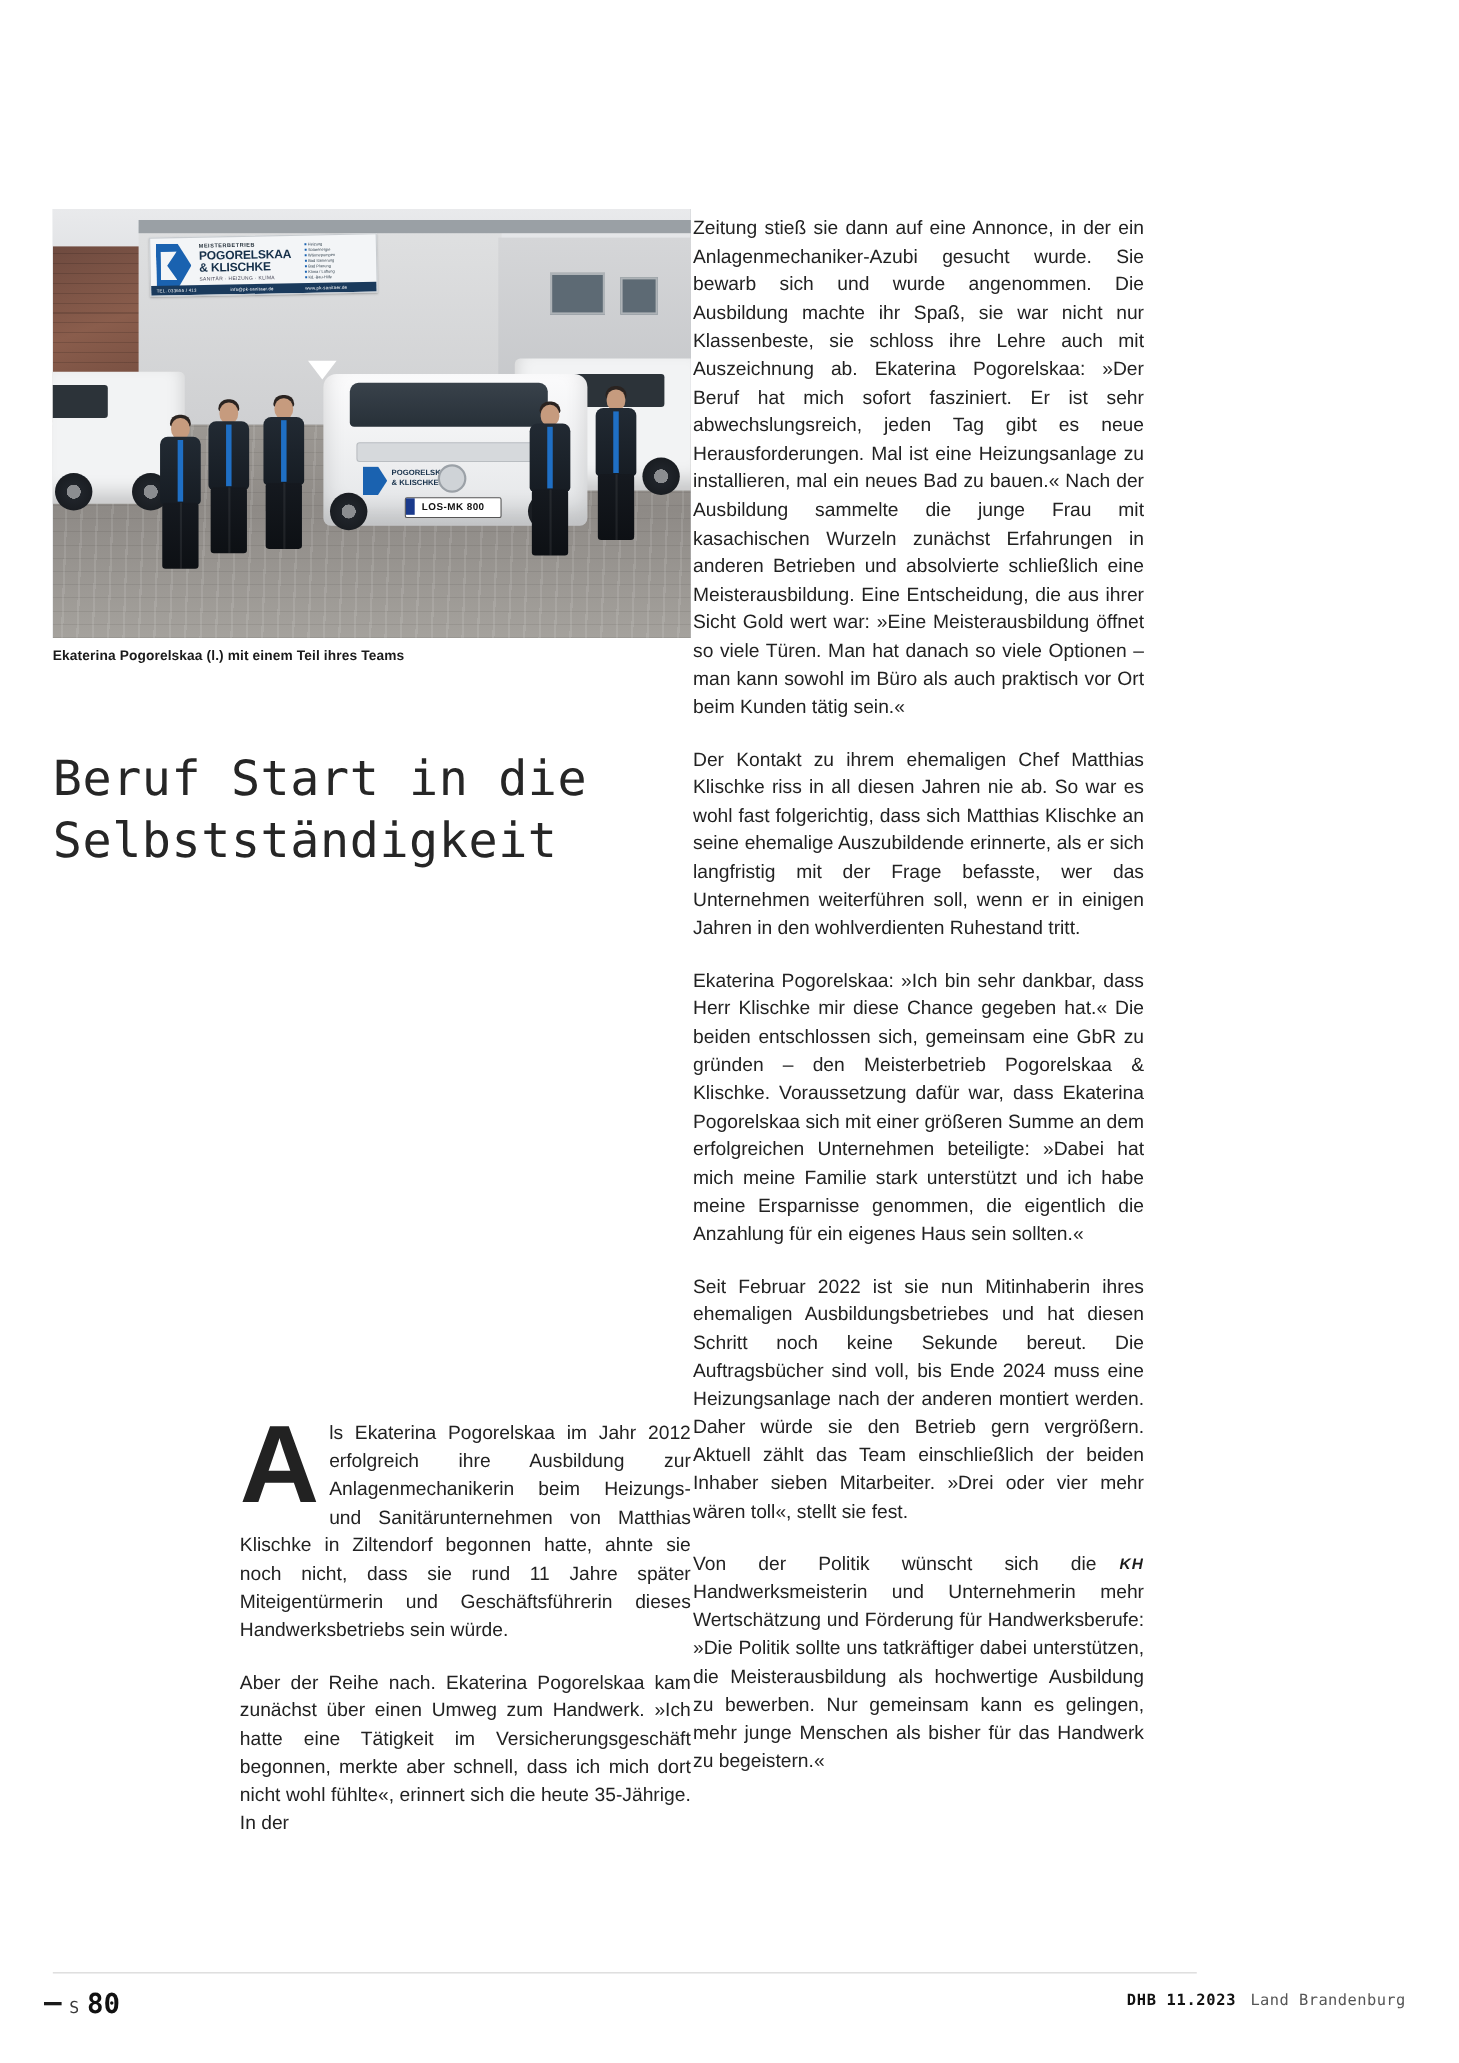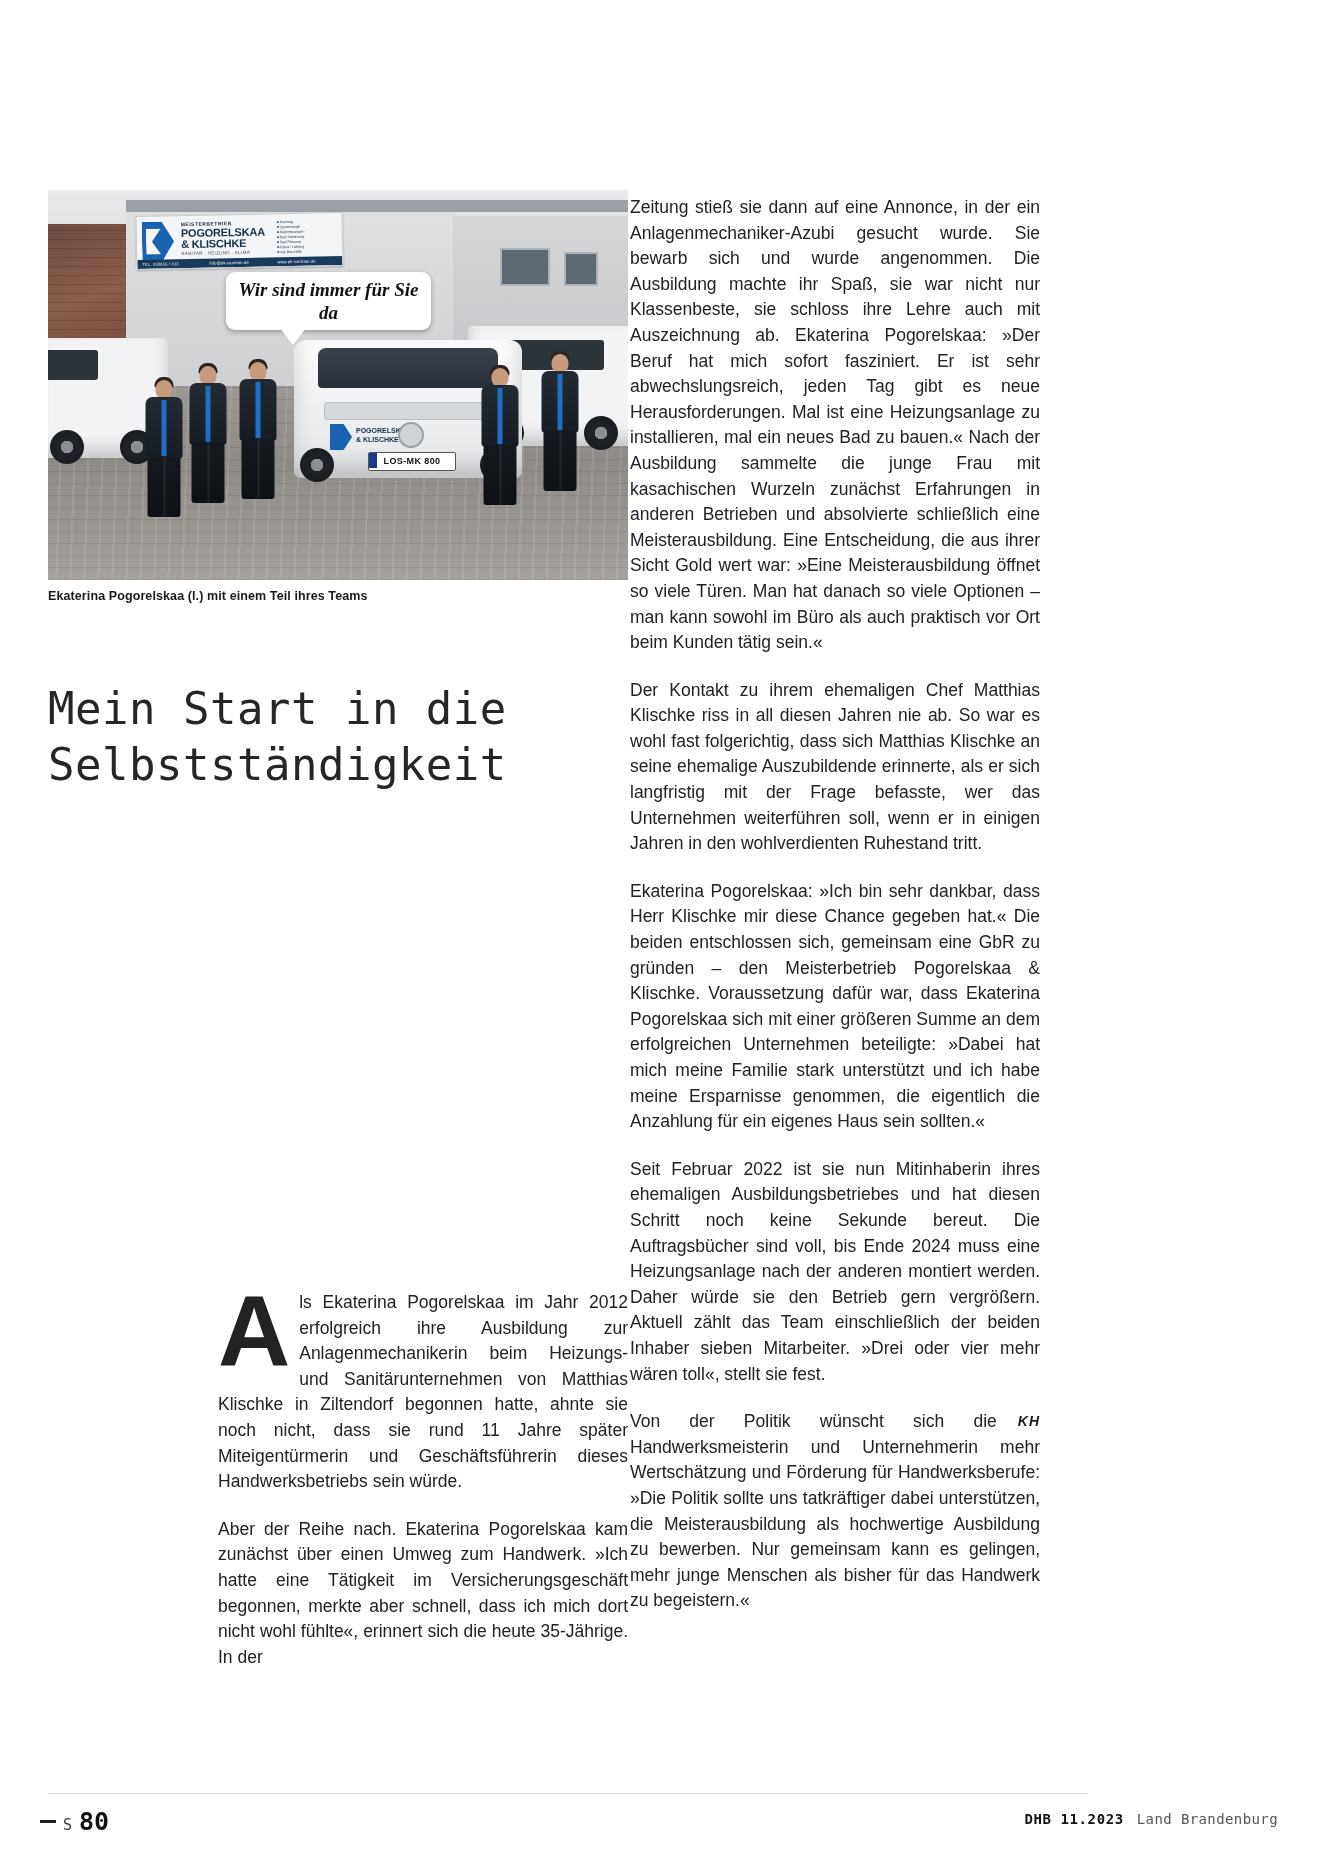--- a/index.html
+++ b/index.html
@@ -67,21 +67,21 @@
   .van-l{left:-12px;top:148px;width:132px;height:120px;}
   .van-r{left:420px;top:136px;width:175px;height:120px;}
   .van-glass{position:absolute;background:#2c3339;border-radius:3px;}
   .wheel{position:absolute;width:34px;height:34px;border-radius:50%;
         background:radial-gradient(circle at 50% 50%,#8b8d90 0 26%,#20242a 27%,#15181c 100%);}
 
   
   .car{position:absolute;left:246px;top:150px;width:228px;height:138px;
         background:linear-gradient(180deg,#fbfbfc,#e3e5e7);
         border-radius:12px 12px 7px 7px;
-        box-shadow:inset 0 -14px 20px rgba(0,0,0,.16);}
+        box-shadow:inset 0 -14px 20px rgba(0,0,0,.16);padding-left:12px;}
   .windshield{position:absolute;left:24px;top:8px;width:180px;height:40px;
         background:linear-gradient(180deg,#39424b,#273038);border-radius:8px 8px 4px 4px;}
   .grille{position:absolute;left:30px;top:62px;width:168px;height:16px;
         background:#d6d9dc;border-radius:3px;border:1px solid #b9bdc1;}
   .vwlogo{position:absolute;left:104px;top:82px;width:22px;height:22px;border-radius:50%;
         background:#cfd3d7;border:2px solid #9ba1a7;}
   .plate{position:absolute;left:74px;top:112px;width:86px;height:17px;background:#fff;
         border:1px solid #555;border-radius:2px;font-size:9px;font-weight:700;
         text-align:center;line-height:17px;letter-spacing:.4px;color:#111;}
   .plate:before{content:"";position:absolute;left:0;top:0;width:8px;height:15px;background:#1a3a8c;}
@@ -248,29 +248,28 @@
           <div class="p-legs"></div>
         </div>
         <div class="person" style="left:492px;height:226px;">
           <div class="p-hair"></div>
           <div class="p-head"></div>
           <div class="p-body"></div>
           <div class="p-stripe"></div>
           <div class="p-legs"></div>
         </div>
 
-        <div class="bubble">Wir sind immer für Sie da</div>
         <div class="bubble-tail"></div>
 
       </div>
     </div>
 
     <div class="caption">Ekaterina Pogorelskaa (l.) mit einem Teil ihres Teams</div>
 
-    <h1 class="headline">Mein Start in die Selbstständigkeit</h1>
+    <h1 class="headline">Beruf Start in die Selbstständigkeit</h1>
 
   </div>
 
   <div class="lead-block body-col">
     <p class="dropcap-para"><span class="dropcap">A</span><span>ls Ekaterina Pogorelskaa im Jahr 2012 erfolgreich ihre Ausbildung zur Anlagenmechanikerin beim Heizungs- und Sanitärunternehmen von Matthias Klischke in Ziltendorf begonnen hatte, ahnte sie noch nicht, dass sie rund 11 Jahre später Miteigentürmerin und Geschäftsführerin dieses Handwerksbetriebs sein würde.</span></p>
     <p>Aber der Reihe nach. Ekaterina Pogorelskaa kam zunächst über einen Umweg zum Handwerk. »Ich hatte eine Tätigkeit im Versicherungsgeschäft begonnen, merkte aber schnell, dass ich mich dort nicht wohl fühlte«, erinnert sich die heute 35-Jährige. In der</p>
   </div>
 
   <div class="col-right body-col">
     <p>Zeitung stieß sie dann auf eine Annonce, in der ein Anlagenmechaniker-Azubi gesucht wurde. Sie bewarb sich und wurde angenommen. Die Ausbildung machte ihr Spaß, sie war nicht nur Klassenbeste, sie schloss ihre Lehre auch mit Auszeichnung ab. Ekaterina Pogorelskaa: »Der Beruf hat mich sofort fasziniert. Er ist sehr abwechslungsreich, jeden Tag gibt es neue Herausforderungen. Mal ist eine Heizungsanlage zu installieren, mal ein neues Bad zu bauen.« Nach der Ausbildung sammelte die junge Frau mit kasachischen Wurzeln zunächst Erfahrungen in anderen Betrieben und absolvierte schließlich eine Meisterausbildung. Eine Entscheidung, die aus ihrer Sicht Gold wert war: »Eine Meisterausbildung öffnet so viele Türen. Man hat danach so viele Optionen – man kann sowohl im Büro als auch praktisch vor Ort beim Kunden tätig sein.«</p>

